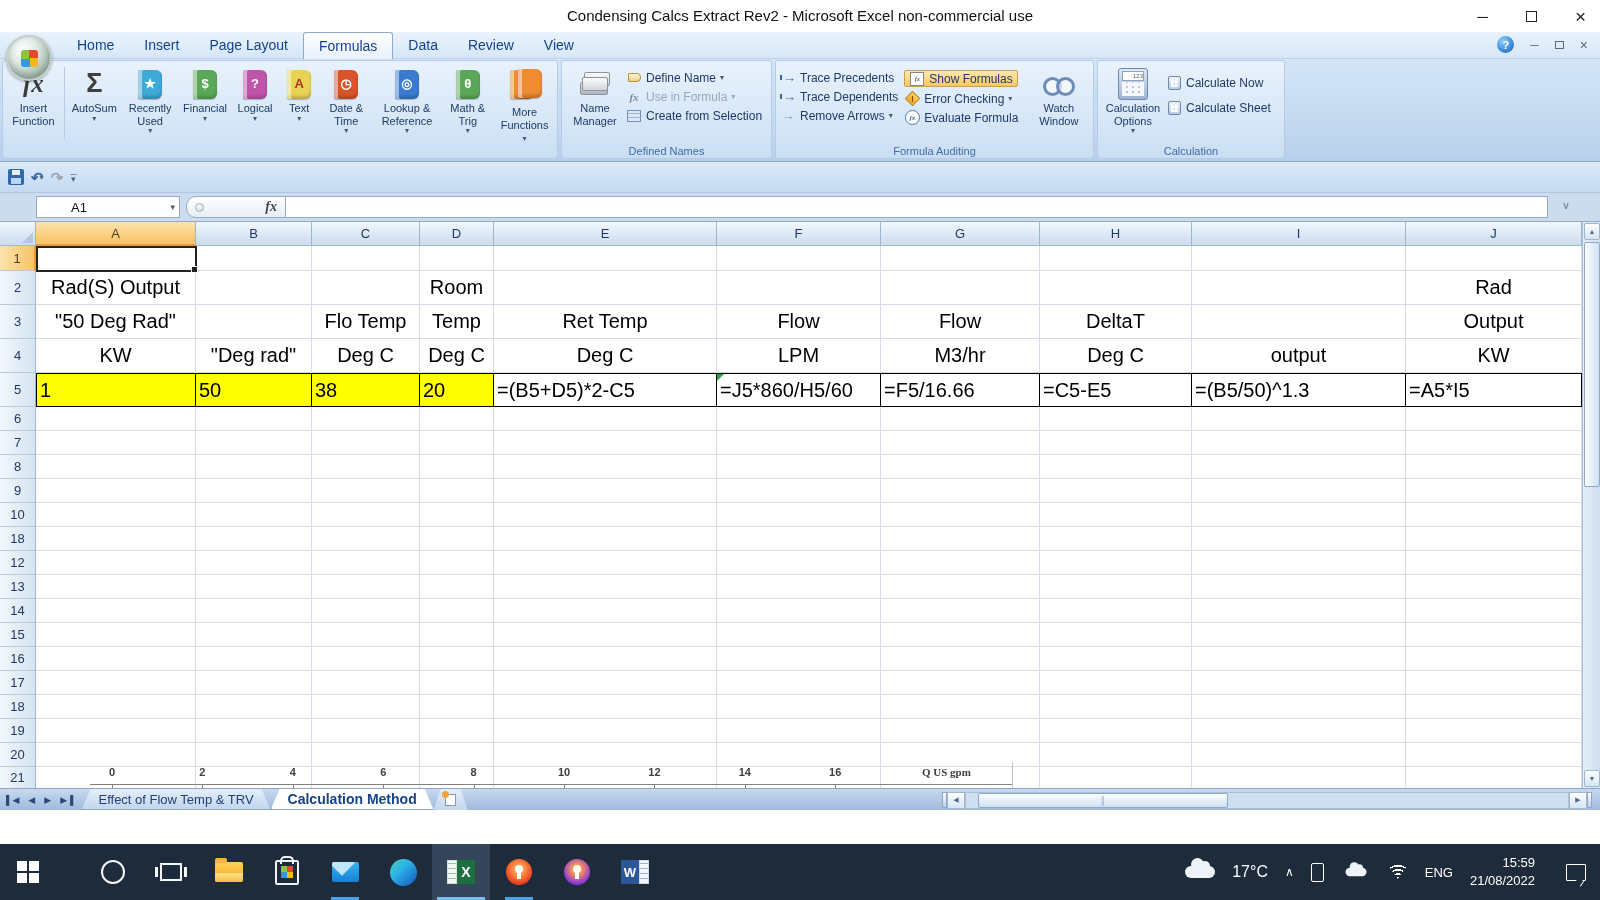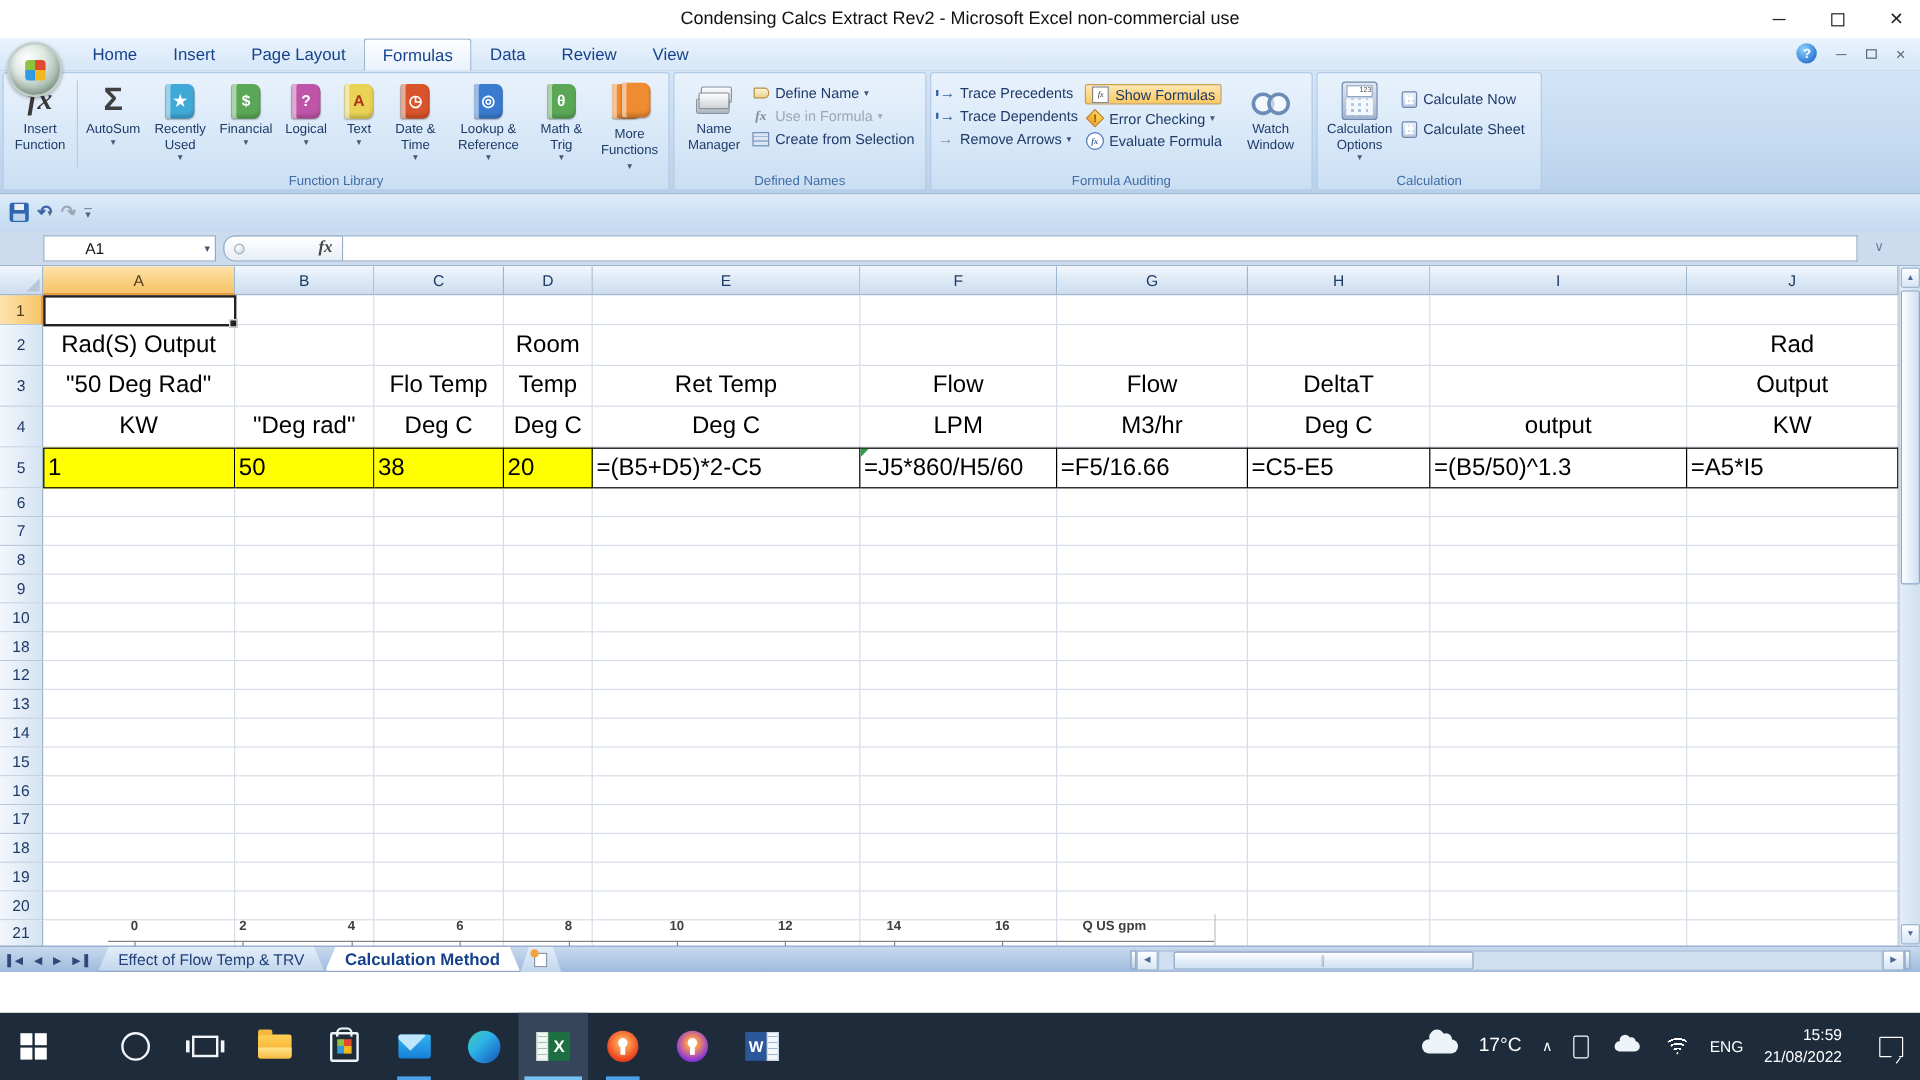--- a/index.html
+++ b/index.html
@@ -369,21 +369,20 @@
           <span class="ic">
               <span class="books2">
                 <span class="book b1"></span>
                 <span class="book b2"></span>
               </span>
             </span>
           <span>More Functions</span>
             <span class="dd">▾</span>
         </div>
       </div>
-      <div class="grp-label">Function Library</div>
     </div>
 
     <div class="grp grp-dn">
       <div style="display:flex; padding:2px 2px 0;">
         <div class="bigbtn dn-big">
           <span class="ic">
               <span class="tagstack">
                 <i></i>
               </span>
             </span>
@@ -1247,21 +1246,21 @@
           <span class="tick" style="left:473.6px"></span>
           <span class="ticklabel" style="left:564px">10</span>
           <span class="tick" style="left:564px"></span>
           <span class="ticklabel" style="left:654.4000000000001px">12</span>
           <span class="tick" style="left:654.4000000000001px"></span>
           <span class="ticklabel" style="left:744.8000000000001px">14</span>
           <span class="tick" style="left:744.8000000000001px"></span>
           <span class="ticklabel" style="left:835.2px">16</span>
           <span class="tick" style="left:835.2px"></span>
         </div>
-      <span class="axislabel" style="left:902px;">Q US gpm</span>
+      <span class="axislabel" style="left:922px;font-family:Liberation Serif, serif;">Q US gpm</span>
       <div class="chart-edge"></div>
     </div>
 
     <div class="vscroll">
       <div class="vbtn" style="top:1px;">▲</div>
       <div class="vthumb"></div>
       <div class="vbtn" style="bottom:1px;">▼</div>
     </div>
   </div>
 

